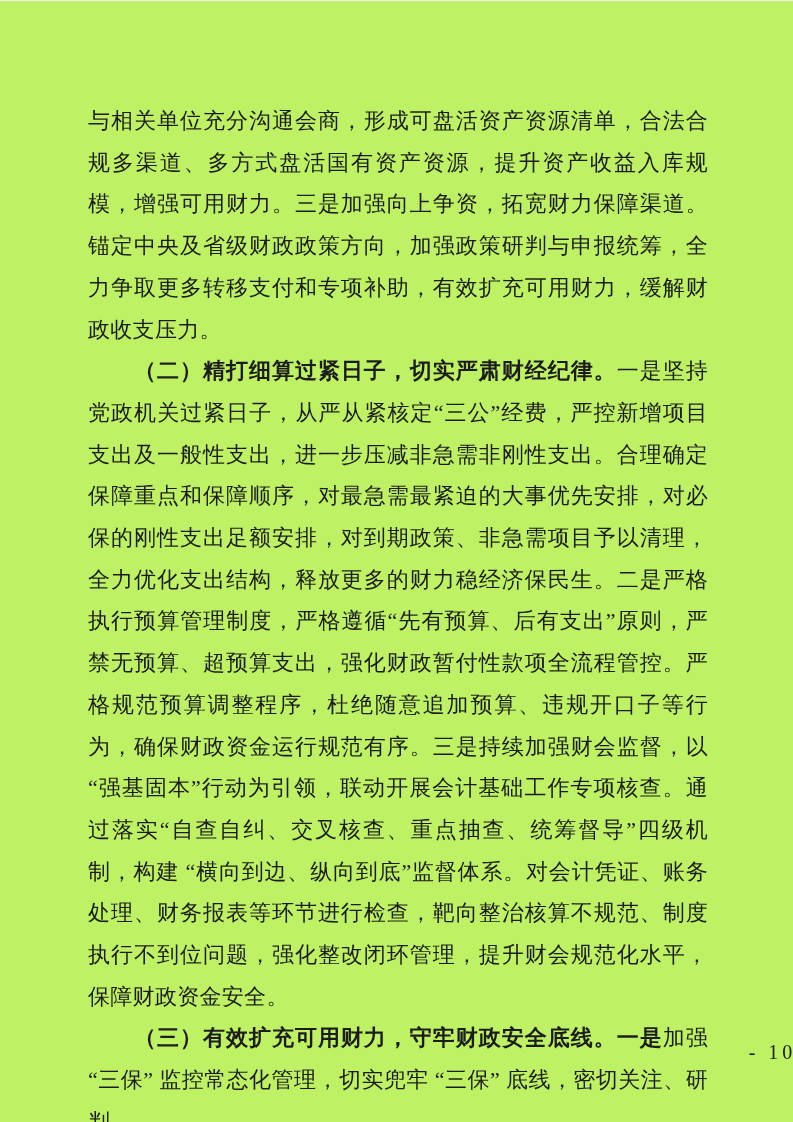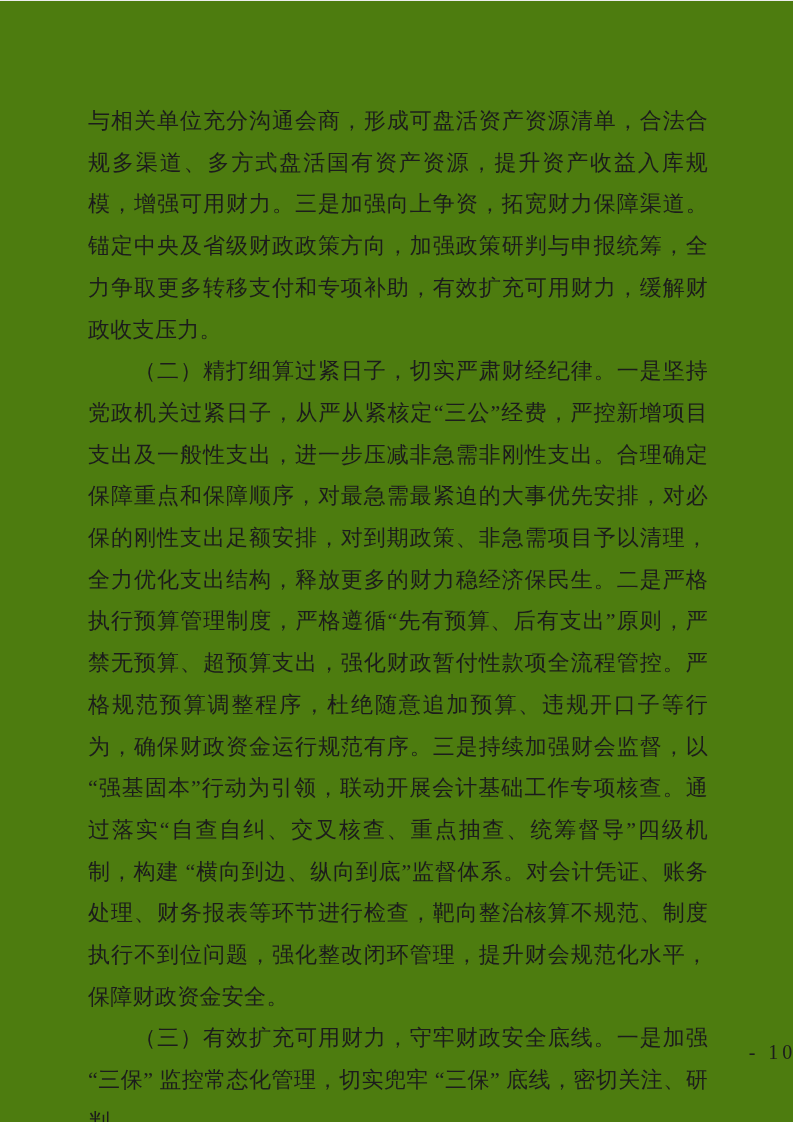--- a/index.html
+++ b/index.html
@@ -4,21 +4,21 @@
 <style>
   html, body {
     margin: 0;
     padding: 0;
     background: #ffffff;
   }
   .page {
     position: relative;
     width: 793px;
     height: 1122px;
-    background: #4d7c0f;
+    background: #bef264;
     border-top: 1px solid #ededed;
     overflow: hidden;
     font-family: "Liberation Serif", "DejaVu Serif", serif;
     color: #1c1c1c;
   }
   .doc {
     position: absolute;
     left: 88px;
     top: 99px;
     width: 620px;
@@ -30,21 +30,21 @@
     text-align: justify;
     text-align-last: left;
     text-justify: inter-ideograph;
     letter-spacing: 0.3px;
     color: #1c1c1c;
   }
   .para.indent {
     text-indent: 46px;
   }
   .run { font-weight: normal; }
-  .run.bold { font-weight: normal; }
+  .run.bold { font-weight: bold; }
   .page-footer {
     position: absolute;
     left: 0;
     top: 1040px;
     width: 100%;
     text-align: right;
     margin-left: 23px;
   }
   .page-number {
     font-size: 20px;

